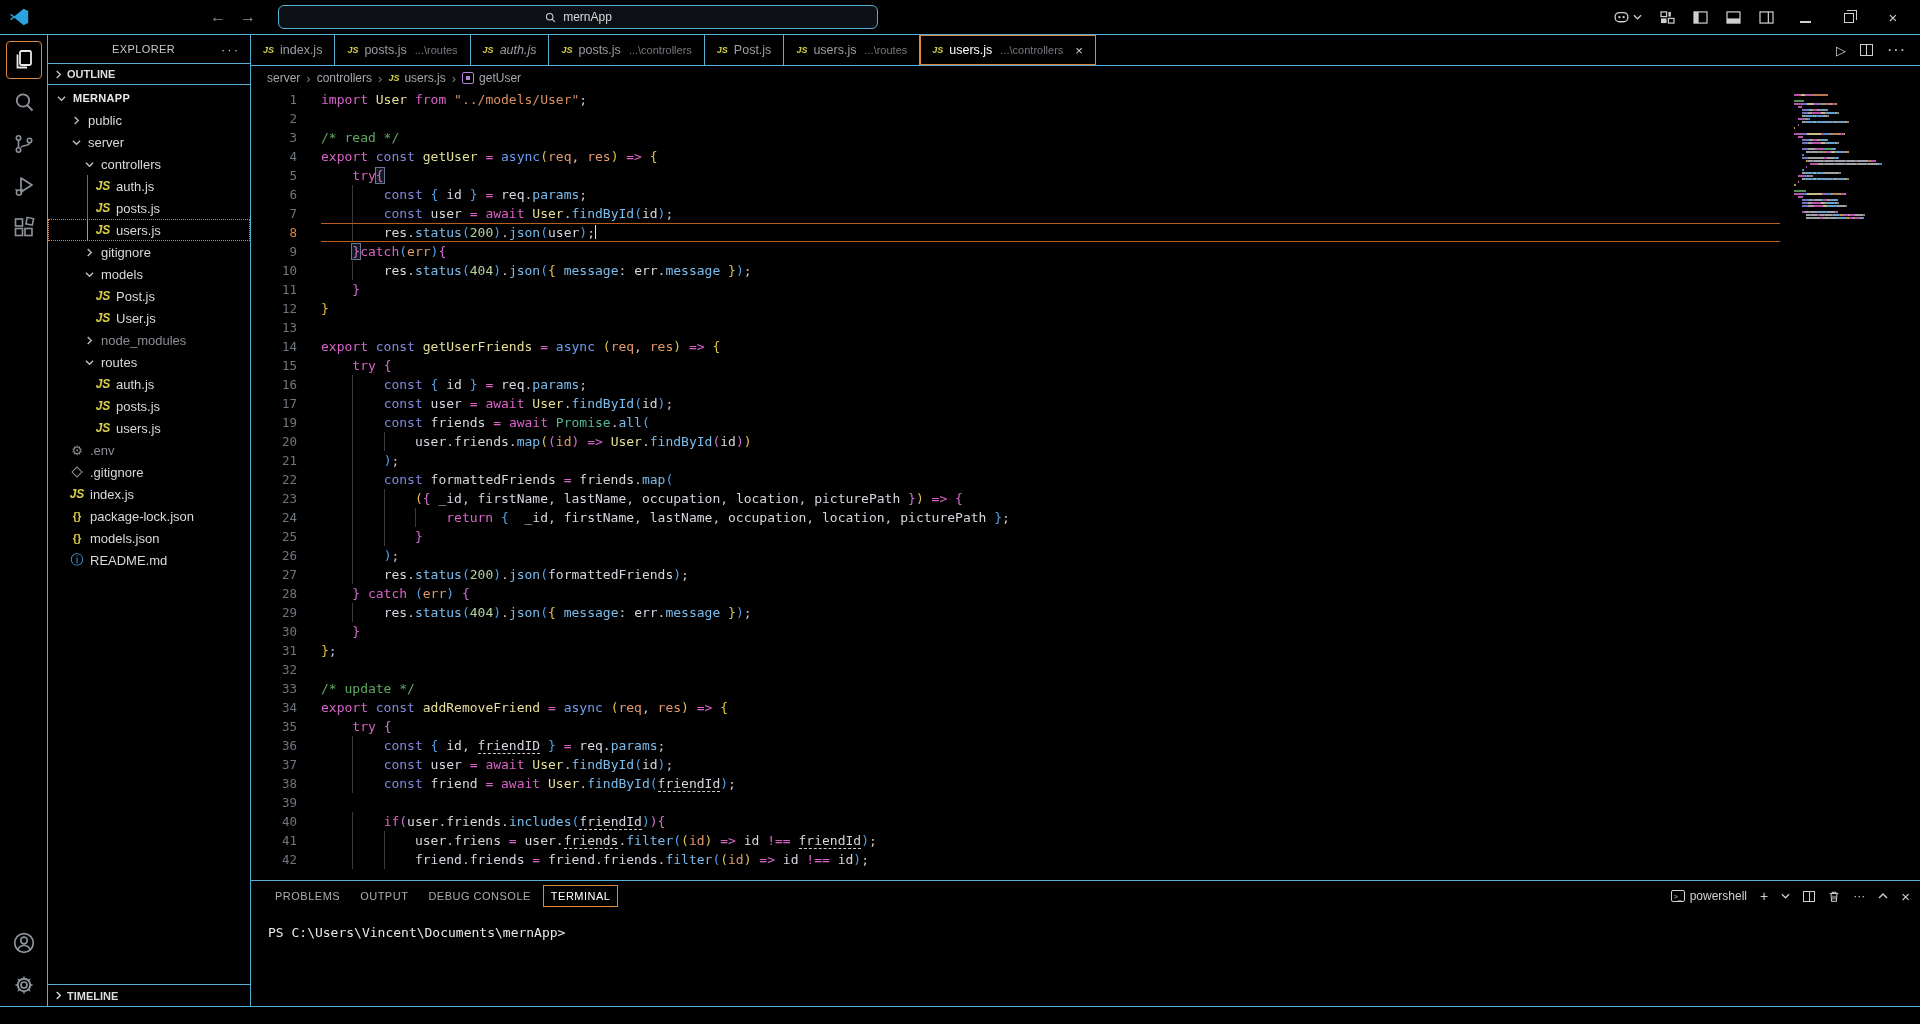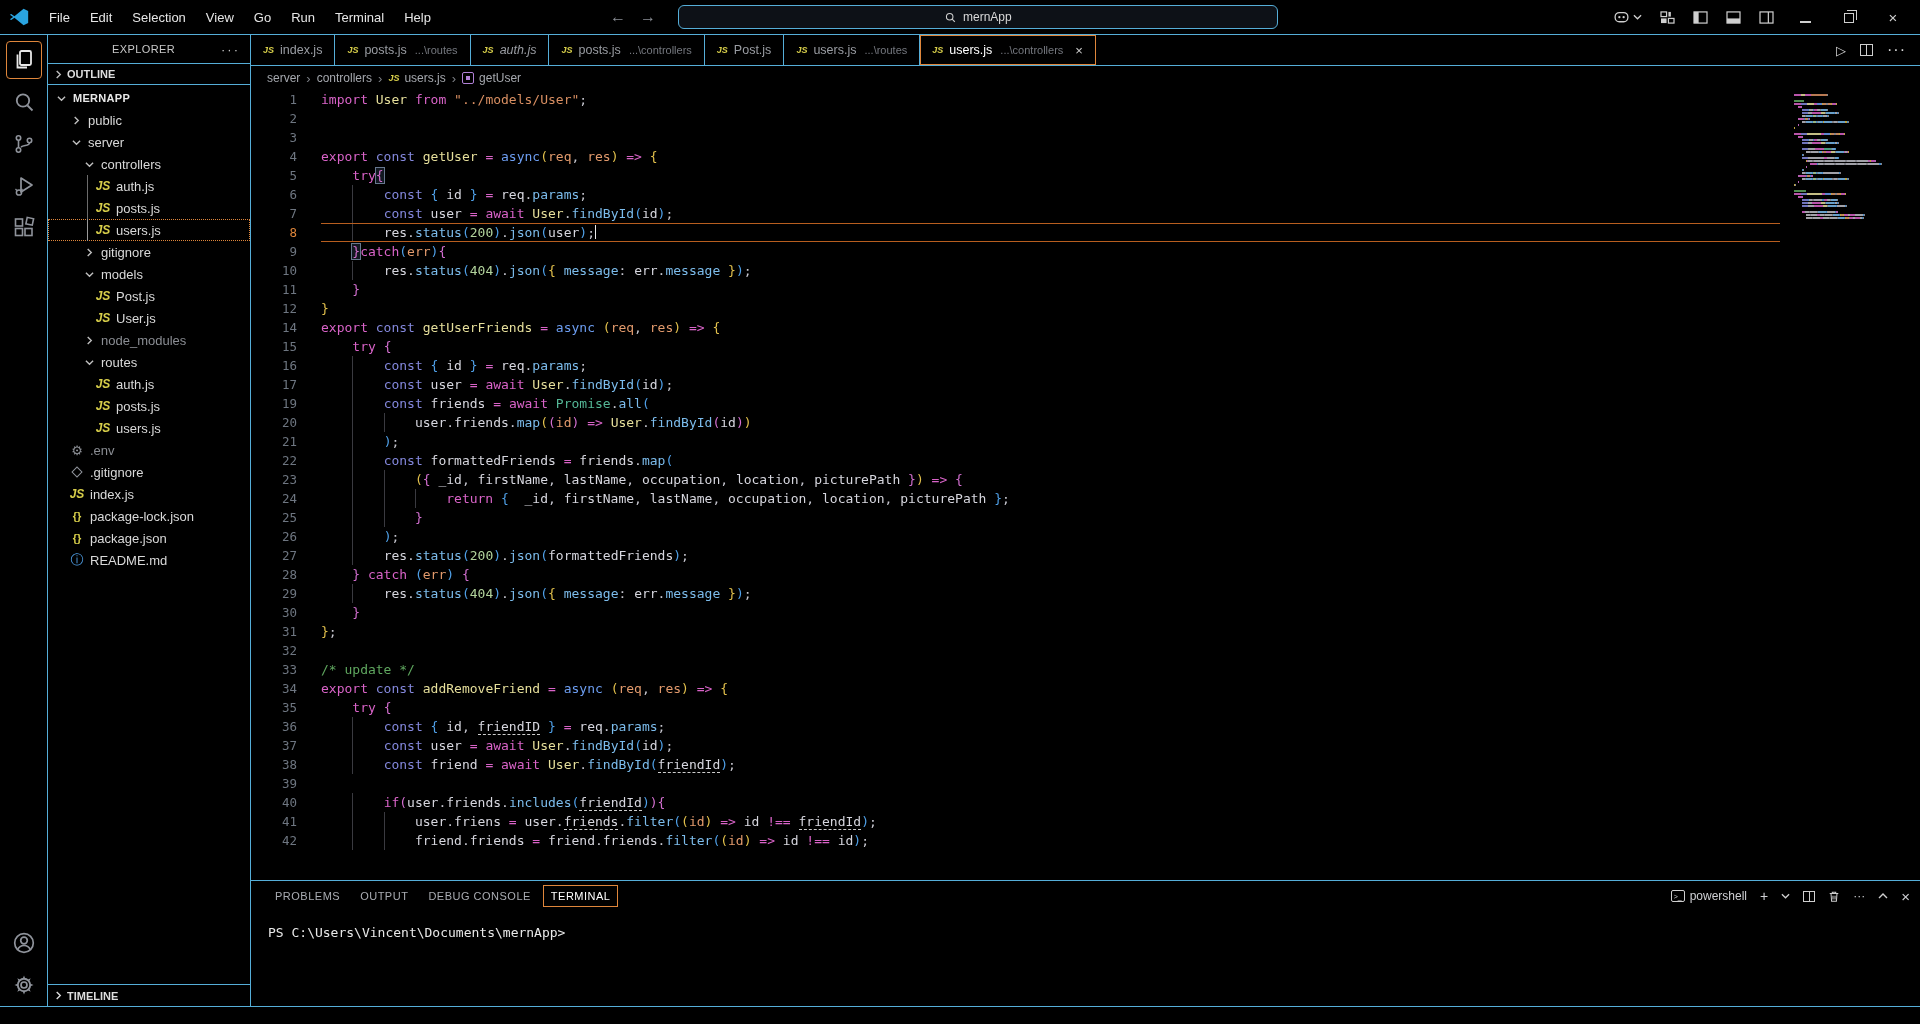--- a/index.html
+++ b/index.html
@@ -123,30 +123,20 @@
   
   .statusbar{ position:absolute; left:0; bottom:0; width:1920px; height:18px; border-top:1px solid var(--bd); background:#000; }
 </style>
 </head>
 <body>
 
 <div class="titlebar">
   <svg class="logo" viewBox="0 0 24 24">
     <path d="M17 3 L7 11.2 L3.6 8.8 L2 9.6 L5.6 12 L2 14.4 L3.6 15.2 L7 12.8 L17 21 L22 18.6 V5.4 Z" fill="#2aa4e0"></path>
   </svg>
-  <div class="menubar" id="menubar">
-      <span class="menu-item">File</span>
-      <span class="menu-item">Edit</span>
-      <span class="menu-item">Selection</span>
-      <span class="menu-item">View</span>
-      <span class="menu-item">Go</span>
-      <span class="menu-item">Run</span>
-      <span class="menu-item">Terminal</span>
-      <span class="menu-item">Help</span>
-    </div>
   <div class="nav-arrows">
     <span>←</span>
     <span>→</span>
   </div>
   <div class="searchbox">
     <svg width="13" height="13" viewBox="0 0 24 24">
       <circle cx="10.5" cy="10.5" r="6" fill="none" stroke="#cfcfcf" stroke-width="2"></circle>
       <path d="M15 15 L20 20" stroke="#cfcfcf" stroke-width="2"></path>
     </svg>
     <span>mernApp</span>
@@ -367,21 +357,21 @@
         <div class="trow" style="padding-left: 21px;">
           <span class="file-ico js-badge">JS</span>
           <span class="lbl">index.js</span>
         </div>
         <div class="trow" style="padding-left: 21px;">
           <span class="file-ico" style="color: rgb(215, 206, 74); font-size: 11px; font-weight: bold;">{}</span>
           <span class="lbl">package-lock.json</span>
         </div>
         <div class="trow" style="padding-left: 21px;">
           <span class="file-ico" style="color: rgb(215, 206, 74); font-size: 11px; font-weight: bold;">{}</span>
-          <span class="lbl">package.json</span>
+          <span class="lbl">models.json</span>
         </div>
         <div class="trow" style="padding-left: 21px;">
           <span class="file-ico" style="color: rgb(79, 160, 232); font-size: 13px;">ⓘ</span>
           <span class="lbl">README.md</span>
         </div>
       </div>
     <div class="sb-bottom">
       <span class="chev" id="timelineChev">
           <svg width="9" height="9" viewBox="0 0 10 10">
             <path d="M3 1 L7 5 L3 9" fill="none" stroke="currentColor" stroke-width="1.5"></path>
@@ -458,20 +448,21 @@
           <div class="code-row">
             <span class="ln">1</span>
             <span class="ltext"><span class="tk kw">import </span><span class="tk fn">User</span><span class="tk kw"> from </span><span class="tk st">"../models/User"</span><span class="tk pu">;</span></span>
           </div>
           <div class="code-row">
             <span class="ln">2</span>
             <span class="ltext"></span>
           </div>
           <div class="code-row">
             <span class="ln">3</span>
+            <span class="ltext"><span class="tk cm">/* read */</span></span>
           </div>
           <div class="code-row">
             <span class="ln">4</span>
             <span class="ltext"><span class="tk kw">export </span><span class="tk dc">const </span><span class="tk fn">getUser</span><span class="tk kw"> = </span><span class="tk as">async</span><span class="tk b1">(</span><span class="tk pa">req</span><span class="tk pu">, </span><span class="tk pa">res</span><span class="tk b1">)</span><span class="tk kw"> =&gt; </span><span class="tk b1">{</span></span>
           </div>
           <div class="code-row">
             <span class="ln">5</span>
             <span class="ltext"><span class="tk pu">    </span><span class="tk kw">try</span><span class="tk b2 match">{</span></span>
           </div>
           <div class="code-row">
@@ -494,20 +485,24 @@
             <span class="ln">10</span>
             <span class="ltext"><span class="iguide" style="left: 4ch;"></span><span class="tk pu">        </span><span class="tk va">res</span><span class="tk pu">.</span><span class="tk me">status</span><span class="tk b3">(</span><span class="tk nu">404</span><span class="tk b3">)</span><span class="tk pu">.</span><span class="tk me">json</span><span class="tk b3">(</span><span class="tk b1">{</span><span class="tk me"> message</span><span class="tk pu">: </span><span class="tk va">err</span><span class="tk pu">.</span><span class="tk me">message</span><span class="tk b1"> }</span><span class="tk b3">)</span><span class="tk pu">;</span></span>
           </div>
           <div class="code-row">
             <span class="ln">11</span>
             <span class="ltext"><span class="tk pu">    </span><span class="tk b2">}</span></span>
           </div>
           <div class="code-row">
             <span class="ln">12</span>
             <span class="ltext"><span class="tk b1">}</span></span>
+          </div>
+          <div class="code-row">
+            <span class="ln">13</span>
+            <span class="ltext"></span>
           </div>
           <div class="code-row">
             <span class="ln">14</span>
             <span class="ltext"><span class="tk kw">export </span><span class="tk dc">const </span><span class="tk fn">getUserFriends</span><span class="tk kw"> = </span><span class="tk as">async </span><span class="tk b1">(</span><span class="tk pa">req</span><span class="tk pu">, </span><span class="tk pa">res</span><span class="tk b1">)</span><span class="tk kw"> =&gt; </span><span class="tk b1">{</span></span>
           </div>
           <div class="code-row">
             <span class="ln">15</span>
             <span class="ltext"><span class="tk pu">    </span><span class="tk kw">try </span><span class="tk b2">{</span></span>
           </div>
           <div class="code-row">

